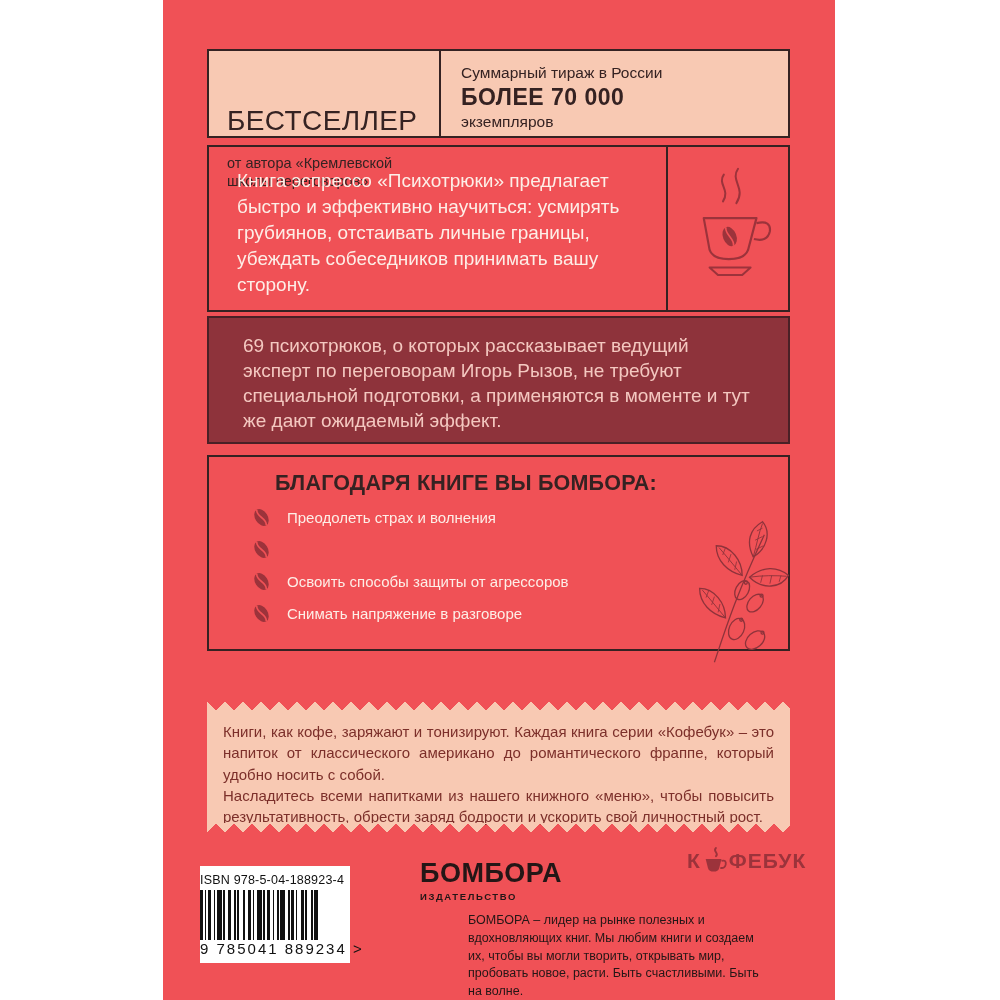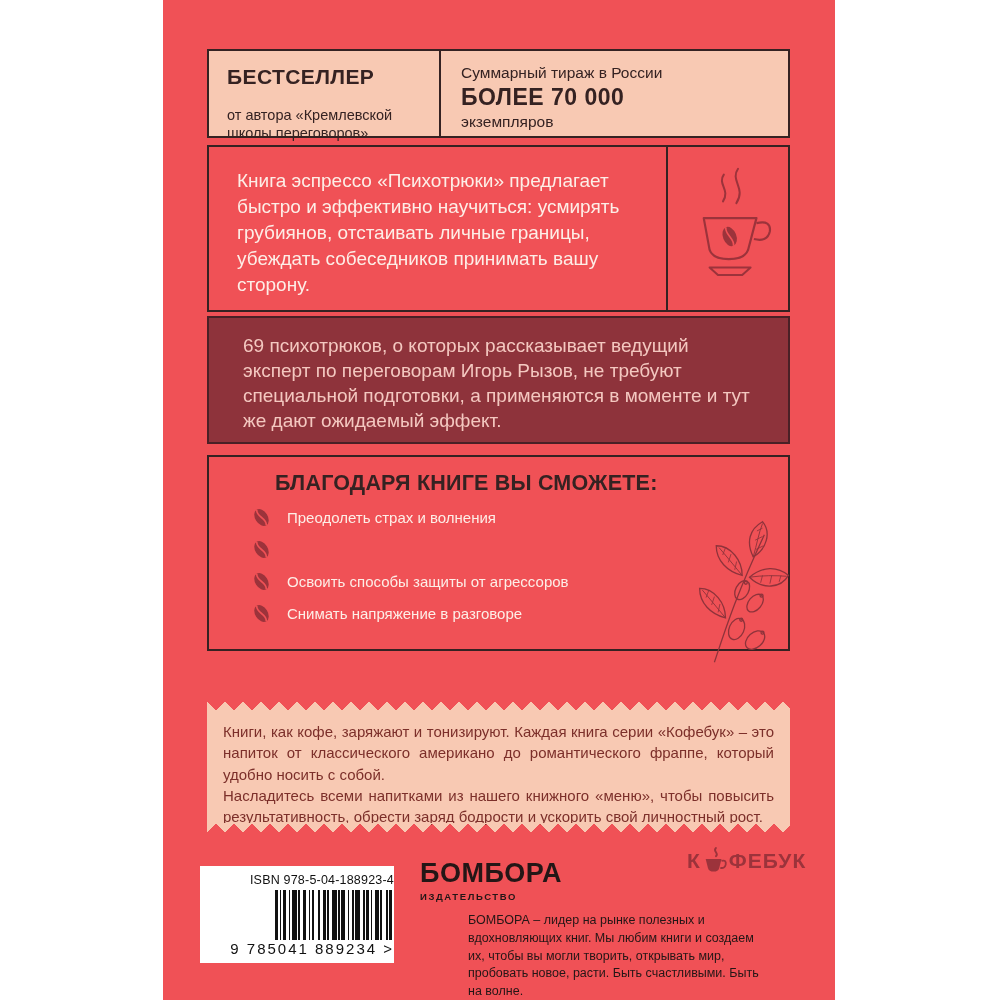--- a/index.html
+++ b/index.html
@@ -6,21 +6,21 @@
   body{font-family:"Liberation Sans", sans-serif; background:#ffffff;}
   .page{position:relative;width:1000px;height:1000px;background:#ffffff;overflow:hidden;}
   .panel{position:absolute;left:163px;top:0;width:672px;height:1000px;background:var(--coral,#f05156);}
 
   
   .header-box{position:absolute;left:44px;top:49px;width:583px;height:89px;
     background:var(--peach,#f8c9b3);border:2px solid var(--dark,#352222);
     display:flex;box-sizing:border-box;}
   .badge-left{width:230px;box-sizing:border-box;padding:14px 10px 0 18px;}
   .badge-right{flex:1;border-left:2px solid var(--dark,#352222);box-sizing:border-box;padding:12px 10px 0 20px;}
-  .badge-title{font-size:21px;font-weight:700;color:var(--dark,#352222);letter-spacing:.4px;}
+  .badge-title{font-size:28px;font-weight:400;color:var(--dark,#352222);letter-spacing:.4px;margin-top:40px;}
   .badge-sub{font-size:14.5px;color:var(--dark,#352222);line-height:1.25;margin-top:17px;width:200px;}
   .run-line1,.run-line3{font-size:15.5px;color:var(--dark,#352222);line-height:1.3;}
   .run-line2{font-size:23px;font-weight:700;color:var(--dark,#352222);letter-spacing:.5px;margin:1px 0;}
 
   
   .intro-row{position:absolute;left:44px;top:145px;width:583px;height:167px;
     border:2px solid var(--dark,#352222);box-sizing:border-box;display:flex;}
   .intro-text{flex:1;padding:21px 28px 0 28px;color:var(--light,#fdeee7);
     font-size:19px;line-height:1.37;}
   .cup-cell{width:122px;border-left:2px solid var(--dark,#352222);box-sizing:border-box;
@@ -48,22 +48,22 @@
     background-image:linear-gradient(45deg,var(--peach,#f8c9b3) 6.4px,transparent 6.4px),
                      linear-gradient(315deg,var(--peach,#f8c9b3) 6.4px,transparent 6.4px);
     background-size:18px 9px;background-repeat:repeat-x;}
   .series-box::after{content:"";position:absolute;left:0;right:0;bottom:-9px;height:9px;
     background-image:linear-gradient(135deg,var(--peach,#f8c9b3) 6.4px,transparent 6.4px),
                      linear-gradient(225deg,var(--peach,#f8c9b3) 6.4px,transparent 6.4px);
     background-size:18px 9px;background-repeat:repeat-x;}
   .series-box p{margin:0;color:var(--seriesText,#7c2f2a);font-size:15px;line-height:1.42;text-align:justify;}
 
   
-  .barcode-box{position:absolute;left:37px;top:866px;width:194px;height:97px;background:#ffffff;
-    display:flex;flex-direction:column;align-items:flex-end;box-sizing:border-box;padding-top:7px;}
+  .barcode-box{position:absolute;left:37px;top:866px;width:150px;height:97px;background:#ffffff;
+    display:flex;flex-direction:column;align-items:flex-start;box-sizing:border-box;padding-top:7px;}
   .isbn-label{font-size:12.5px;color:#111;letter-spacing:.2px;}
   .barcode-bars{display:flex;height:50px;margin-top:3px;align-items:stretch;}
   .barcode-bars .bar{background:#111;}
   .barcode-bars .bar-space{background:transparent;}
   .barcode-digits{font-size:15px;color:#111;letter-spacing:2px;margin-top:0;white-space:nowrap;}
 
   .publisher{position:absolute;left:257px;top:858px;width:300px;}
   .pub-name{font-size:27px;font-weight:700;color:#241616;letter-spacing:.5px;}
   .pub-type{font-size:9.5px;font-weight:700;color:#241616;letter-spacing:1.6px;margin-top:2px;}
   .pub-desc{margin-top:10px;width:292px;font-size:12.5px;line-height:1.42;color:#241616;margin-left:48px;}
@@ -105,21 +105,21 @@
           <path d="M33,121 L82,121 L72,130 L43,130 Z" stroke="#9c333b" stroke-width="2.4" stroke-linejoin="round"></path>
         </svg>
       </div>
     </div>
 
     <div class="highlight-box">
       <span>69 психотрюков, о которых рассказывает ведущий эксперт по переговорам Игорь Рызов, не требуют специальной подготовки, а применяются в моменте и тут же дают ожидаемый эффект.</span>
     </div>
 
     <div class="benefits-box">
-      <div class="benefits-title">БЛАГОДАРЯ КНИГЕ ВЫ СМОЖЕТЕ:</div>
+      <div class="benefits-title">БЛАГОДАРЯ КНИГЕ ВЫ БОМБОРА:</div>
 
       <div class="benefit-item">
         <svg class="bean" viewBox="0 0 22 22">
           <g transform="rotate(-32 11 11)">
             <ellipse cx="11" cy="11" rx="6.6" ry="9.6" fill="#9c333b"></ellipse>
             <path d="M11,1.6 c-4.5,6 4.5,12.8 0,18.8" stroke="#f05156" stroke-width="1.7" fill="none"></path>
           </g>
         </svg>
         <span class="benefit-label">Преодолеть страх и волнения</span>
       </div>

